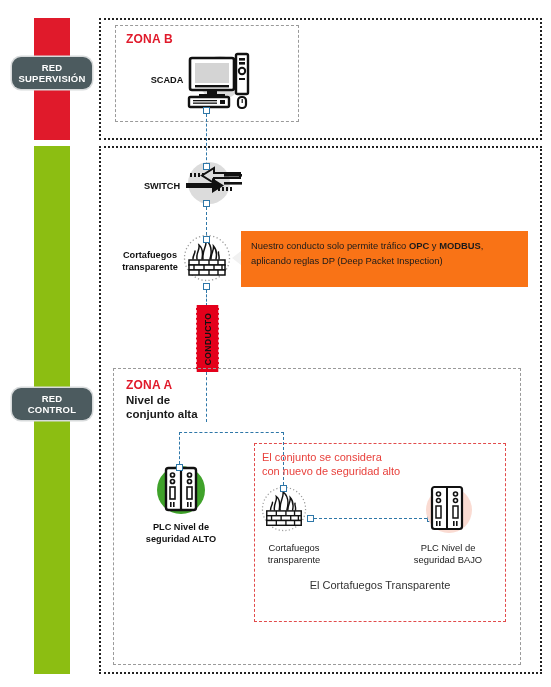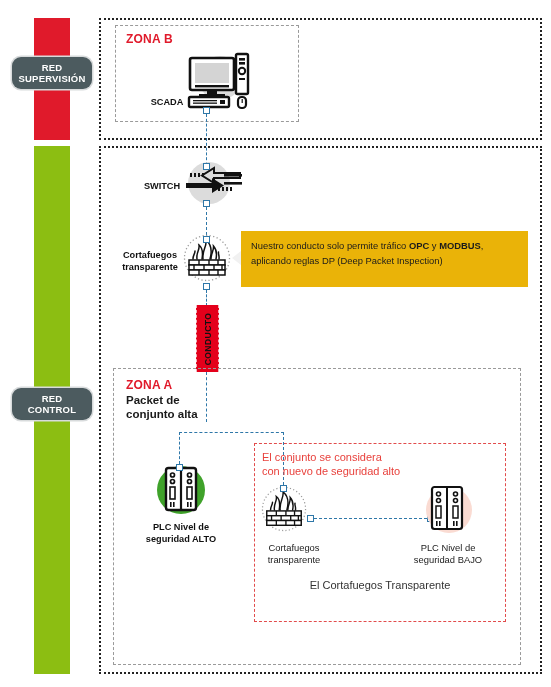--- a/index.html
+++ b/index.html
@@ -31,21 +31,21 @@
 
   
   .nodelabel{position:absolute;text-align:center;color:#111;font-size:9.2px;
              line-height:12px;font-weight:bold;}
   .nodelabel.thin{font-weight:normal;font-size:9.4px;color:#222;}
 
   .redtext{position:absolute;text-align:left;color:#E8413C;font-size:11px;line-height:14px;}
   .darktext{position:absolute;text-align:center;color:#333;font-size:11px;line-height:14px;}
 
   
-  .callout{position:absolute;background:#eab308;color:#1b1b1b;font-size:9.4px;
+  .callout{position:absolute;background:#f97316;color:#1b1b1b;font-size:9.4px;
            line-height:14.5px;padding:8px 9px 8px 10px;box-sizing:border-box;}
   .callout b{font-weight:bold;}
   .callout-tail{position:absolute;width:0;height:0;
                 border-top:7px solid transparent;border-bottom:7px solid transparent;
                 border-right:9px solid #F1F1F1;}
 
   
   .conduit{position:absolute;background:#E4001B;border-left:1.5px dashed #f2b7be;border-right:1.5px dashed #f2b7be;}
   .conduit span{position:absolute;left:50%;top:50%;
                 transform:translate(-50%,-50%) rotate(-90deg);
@@ -82,21 +82,21 @@
   <div class="netpill" style="left:12px;top:388px;width:80px;height:32px;">
     <div>
       <div>RED</div>
       <div>CONTROL</div>
     </div>
   </div>
 
   <div class="zonebox" style="left:115px;top:25px;width:184px;height:97px;"></div>
   <div class="zonetitle" style="left:126px;top:32px;">ZONA B</div>
 
-  <div class="nodelabel" style="left:145px;top:74px;width:44px;margin-top:22px;">SCADA</div>
+  <div class="nodelabel" style="left:145px;top:74px;width:44px;">SCADA</div>
 
   <div class="iconbox" style="left:186px;top:52px;">
     <svg width="62" height="58" viewBox="0 0 62 58">
       <circle cx="34" cy="26" r="22" fill="#DCDCDC"></circle>
 
       <rect x="4" y="6" width="44" height="32" rx="2" fill="#ffffff" stroke="#111" stroke-width="2.6"></rect>
       <rect x="9" y="11" width="34" height="20" fill="#D4D4D4"></rect>
       <rect x="9" y="33" width="34" height="2.4" fill="#111"></rect>
       <rect x="21" y="38" width="10" height="5" fill="#111"></rect>
       <rect x="13" y="42" width="26" height="3" fill="#111"></rect>
@@ -203,21 +203,21 @@
 
   <div class="conduit" style="left:196px;top:305px;width:21px;height:67px;">
     <span>CONDUCTO</span>
   </div>
 
   <div class="vline" style="left:206px;top:372px;height:50px;"></div>
 
   <div class="zonebox" style="left:113px;top:368px;width:408px;height:297px;"></div>
   <div class="zonetitle" style="left:126px;top:378px;">ZONA A</div>
   <div class="zonesub" style="left:126px;top:393px;">
-    <div>Packet de</div>
+    <div>Nivel de</div>
     <div>conjunto alta</div>
   </div>
 
   <div class="hline" style="left:179px;top:432px;width:105px;"></div>
   <div class="vline" style="left:179px;top:432px;height:32px;"></div>
   <div class="vline" style="left:283px;top:432px;height:53px;"></div>
 
   <div class="iconbox" style="left:155px;top:463px;">
     <svg width="52" height="52" viewBox="0 0 52 52">
       <circle cx="26" cy="27" r="24" fill="#3FA22A"></circle>

